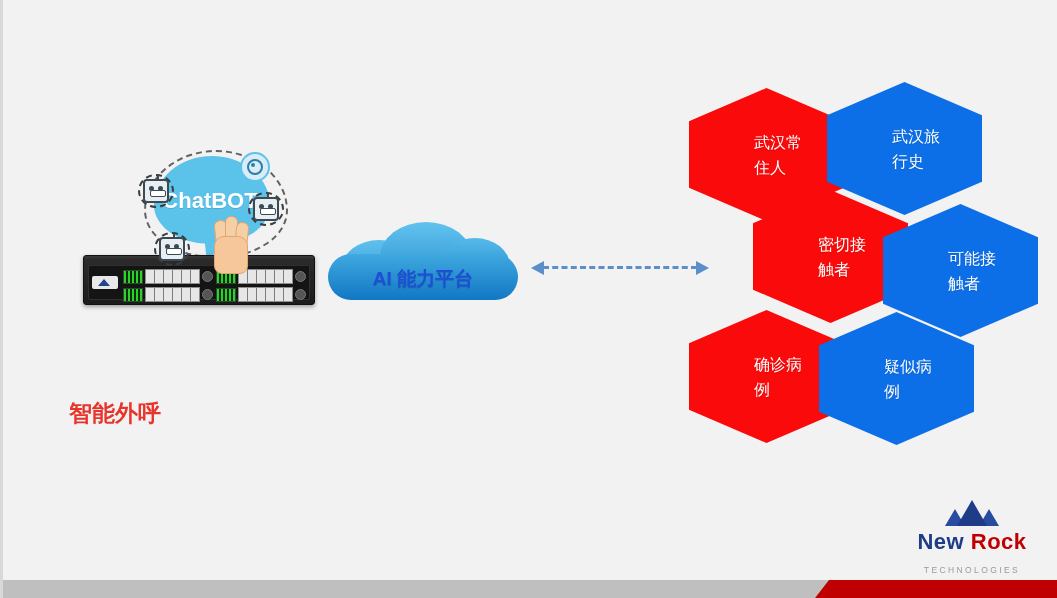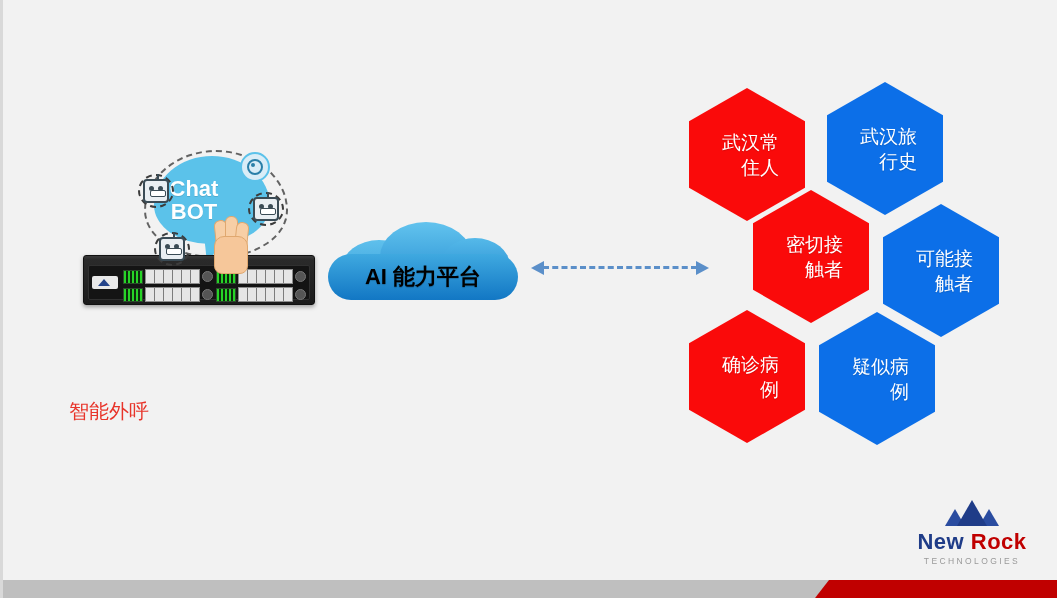--- a/index.html
+++ b/index.html
@@ -38,22 +38,22 @@
     border-right:6px solid transparent;
     transform:rotate(-6deg);
   }
   .bubble-dash{
     position:absolute;left:8px;top:2px;width:140px;height:104px;
     border:2px dashed #4a4a4a;
     border-radius:50% 50% 48% 48%/56% 56% 44% 44%;
     opacity:.85;
   }
   .bot-text{
-    position:absolute;left:0;top:8px;width:116px;height:88px;
-    display:flex;flex-direction:column;align-items:center;justify-content:center;
+    position:absolute;left:16px;top:8px;width:116px;height:88px;
+    display:flex;flex-direction:row;align-items:center;justify-content:center;
     color:#ffffff;font-weight:bold;font-size:22px;line-height:23px;
     text-shadow:0 1px 0 rgba(0,0,0,.12);
     z-index:4;pointer-events:none;
   }
   .robot{
     position:absolute;width:26px;height:24px;z-index:5;
     border:2px dashed #3c3c3c;border-radius:50%;
     box-sizing:content-box;padding:3px;
     background:transparent;
   }
@@ -157,21 +157,21 @@
   .cloud .c-b2{
     position:absolute;left:52px;top:0px;width:92px;height:70px;border-radius:50%;
     background:linear-gradient(180deg,#62C3EE 0%,#2089CF 100%);
   }
   .cloud .c-b3{
     position:absolute;left:112px;top:16px;width:70px;height:56px;border-radius:50%;
     background:linear-gradient(180deg,#55B9E9 0%,#1A80CA 100%);
   }
   .cloud-label{
     position:absolute;left:0;bottom:8px;width:190px;text-align:center;
-    color:#000000;font-size:22px;font-weight:bold;z-index:4;
+    color:#1d4ed8;font-size:19px;font-weight:bold;z-index:4;
     text-shadow:0 1px 1px rgba(0,0,0,.2);
   }
 
   
   .arrow{position:absolute;left:528px;top:261px;width:178px;height:14px;}
   .arrow .line{
     position:absolute;left:12px;top:5px;width:154px;height:0;
     border-top:3px dashed #5B8FC9;
   }
   .arrow .ahead{
@@ -185,34 +185,35 @@
   .platform-caption{
     position:absolute;left:62px;top:318px;
     font-size:25px;color:#262626;white-space:nowrap;
   }
 
   
   .blk{position:absolute;left:66px;}
   .blk-1{top:398px;}
   .blk-2{top:481px;}
   .blk h3{
-    margin:0 0 5px 0;font-size:20px;font-weight:normal;color:#E8342A;
+    margin:0 0 5px 0;font-size:23px;font-weight:bold;color:#E8342A;
   }
   .blk p{
     margin:0;font-size:16.5px;color:#1a1a1a;white-space:nowrap;
   }
 
   
   .hive{position:absolute;left:670px;top:60px;width:387px;height:400px;}
   .hex{
     position:absolute;width:116px;height:133px;
     clip-path:polygon(50% 0%,100% 25%,100% 75%,50% 100%,0% 75%,0% 25%);
     display:flex;align-items:center;justify-content:center;
-    color:#ffffff;font-size:19px;line-height:25px;text-align:right;
+    color:#ffffff;font-size:16px;line-height:25px;text-align:left;
     text-shadow:0 1px 1px rgba(0,0,0,.15);
+    padding-left:39px;
   }
   .hex span{display:block;width:64px;}
   .hex.red{background:#FA0A0A;}
   .hex.blue{background:#0C6FE8;}
   .h-r0c0{left:16px;top:28px;}
   .h-r0c1{left:154px;top:22px;font-family:Liberation Serif, serif;}
   .h-r1c0{left:80px;top:130px;}
   .h-r1c1{left:210px;top:144px;}
   .h-r2c0{left:16px;top:250px;}
   .h-r2c1{left:146px;top:252px;}
@@ -224,21 +225,21 @@
     position:absolute;bottom:0;width:0;height:0;
     border-left:0 solid transparent;border-right:0 solid transparent;
   }
   .logo .mark .p1{left:12px;border-left:15px solid transparent;border-right:15px solid transparent;border-bottom:26px solid #1F3C88;}
   .logo .mark .p2{left:0px;border-left:10px solid transparent;border-right:10px solid transparent;border-bottom:17px solid #2A4CA0;}
   .logo .mark .p3{right:0px;border-left:10px solid transparent;border-right:10px solid transparent;border-bottom:17px solid #2A4CA0;}
   .logo .wordmark{font-size:22px;font-weight:bold;letter-spacing:.5px;white-space:nowrap;}
   .logo .wm-new{color:#1F3C88;}
   .logo .wm-rock{color:#C00000;}
   .logo .tagline{
-    font-size:8.5px;letter-spacing:2.4px;color:#9a9a9a;margin-top:1px;
+    font-size:8.5px;letter-spacing:2.4px;color:#9a9a9a;margin-top:10px;
   }
 
   
   .bar-gray{
     position:absolute;left:0;bottom:0;width:830px;height:18px;background:#BFBFBF;
     clip-path:polygon(0 0,830px 0,812px 18px,0 18px);
   }
   .bar-red{
     position:absolute;right:0;bottom:0;width:242px;height:18px;background:#C00000;
     clip-path:polygon(14px 0,242px 0,242px 18px,0 18px);

